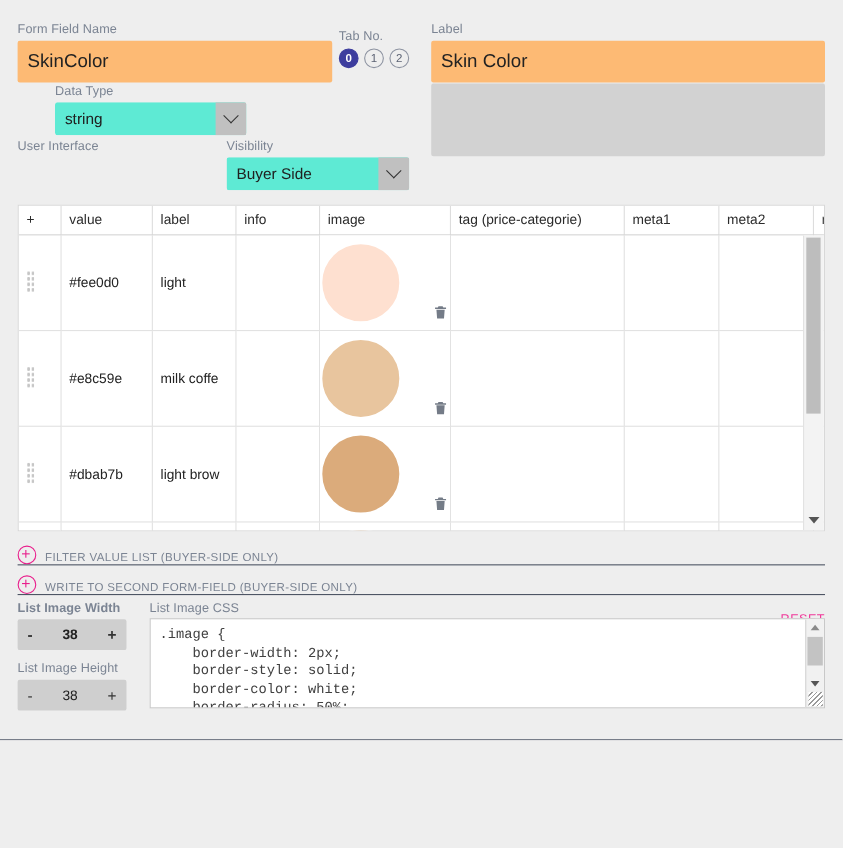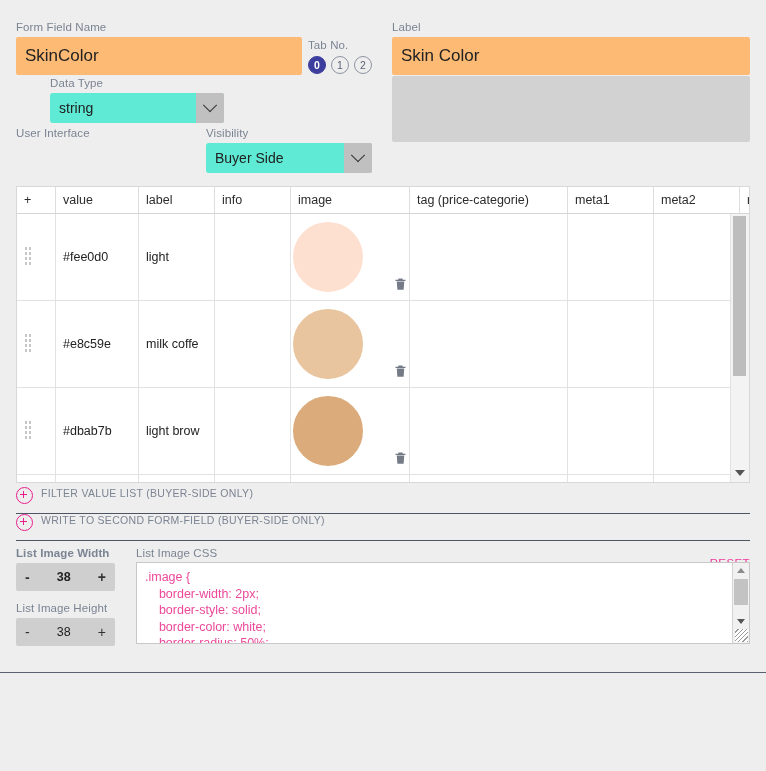--- a/index.html
+++ b/index.html
@@ -46,21 +46,21 @@
     border-radius:2px;
   }
   .selbtn{
     position:absolute;right:0;top:0;width:28px;height:30px;
     background:#c0c0c0;pointer-events:none;
     display:flex;align-items:center;justify-content:center;
   }
   .chev{width:9px;height:9px;border-right:1.6px solid #333;border-bottom:1.6px solid #333;
         transform:rotate(45deg) translate(-2px,-2px);}
   
-  .tabno{position:absolute;left:308px;top:26px;width:66px;margin-top:12px;}
+  .tabno{position:absolute;left:308px;top:26px;width:66px;}
   .tabno .flabel{margin-bottom:4px;}
   .tabrow{display:flex;gap:5px;}
   .tabcirc{
     width:18px;height:18px;border-radius:50%;
     border:1px solid #8d93a1;color:#5b6273;background:transparent;
     font-size:10.5px;display:flex;align-items:center;justify-content:center;
     box-sizing:border-box;cursor:pointer;
   }
   .tabcirc.on{background:#3d3d9e;border-color:#3d3d9e;color:#fff;font-weight:bold;}
   
@@ -108,21 +108,21 @@
   }
   .vthumb{position:absolute;left:2px;top:2px;width:13px;height:160px;background:#bdbdbd;}
   .vdown{
     position:absolute;left:4px;bottom:6px;width:0;height:0;
     border-left:5px solid transparent;border-right:5px solid transparent;
     border-top:6px solid #555;
   }
   
   .expander{
     position:absolute;left:16px;width:734px;height:26px;
-    display:flex;align-items:flex-start;gap:8px;
+    display:flex;align-items:flex-end;gap:8px;
     border-bottom:1px solid #4d5564;cursor:pointer;
   }
   .pluscirc{
     width:15px;height:15px;border-radius:50%;border:1.3px solid #e91e8c;
     position:relative;flex:0 0 auto;
   }
   .pluscirc:before,.pluscirc:after{
     content:"";position:absolute;background:#e91e8c;
   }
   .pluscirc:before{left:3px;top:6.2px;width:7px;height:1.3px;}
@@ -136,21 +136,21 @@
   }
   .spin .sgn{color:#333;font-size:14px;cursor:pointer;user-select:none;}
   .spin .val{font-size:12.5px;}
   
   .csswrap{position:absolute;left:136px;top:562px;width:614px;height:82px;}
   .cssbox{
     width:100%;height:100%;box-sizing:border-box;background:#fff;
     border:1px solid #c8c8c8;overflow:hidden;position:relative;
   }
   .csstext{
-    font-family:Liberation Sans, sans-serif;font-size:12.5px;color:#ec4899;
+    font-family:Liberation Mono, monospace;font-size:12.5px;color:#404040;
     white-space:pre;padding:6px 8px;line-height:16.5px;
   }
   .cssbar{
     position:absolute;right:0;top:0;width:16px;height:100%;background:#f1f1f1;
     border-left:1px solid #d4d4d4;
   }
   .cssup{position:absolute;left:4px;top:5px;width:0;height:0;
     border-left:4px solid transparent;border-right:4px solid transparent;border-bottom:5px solid #8a8a8a;}
   .cssdn{position:absolute;left:4px;bottom:19px;width:0;height:0;
     border-left:4px solid transparent;border-right:4px solid transparent;border-top:5px solid #555;}

